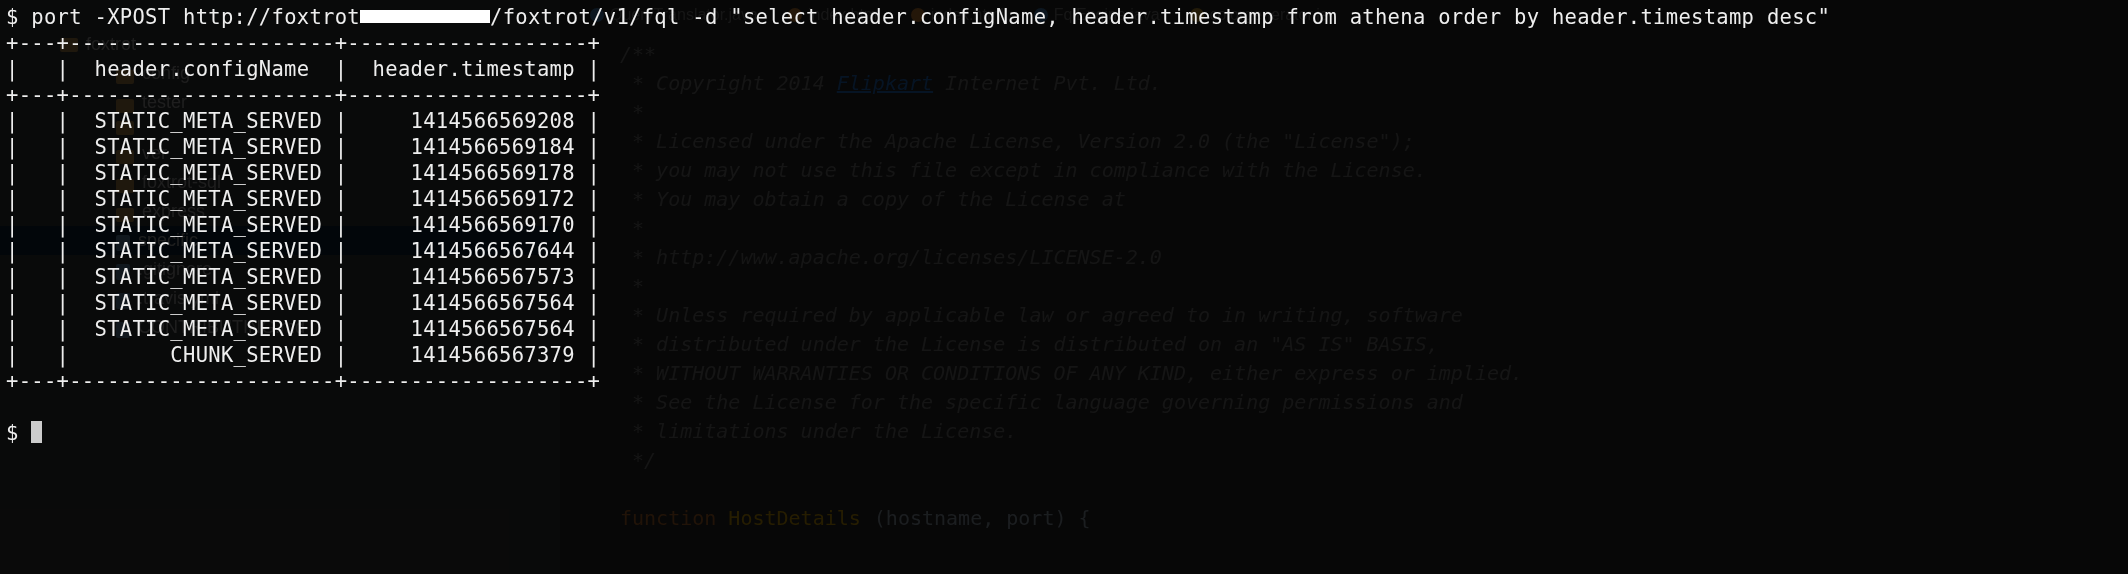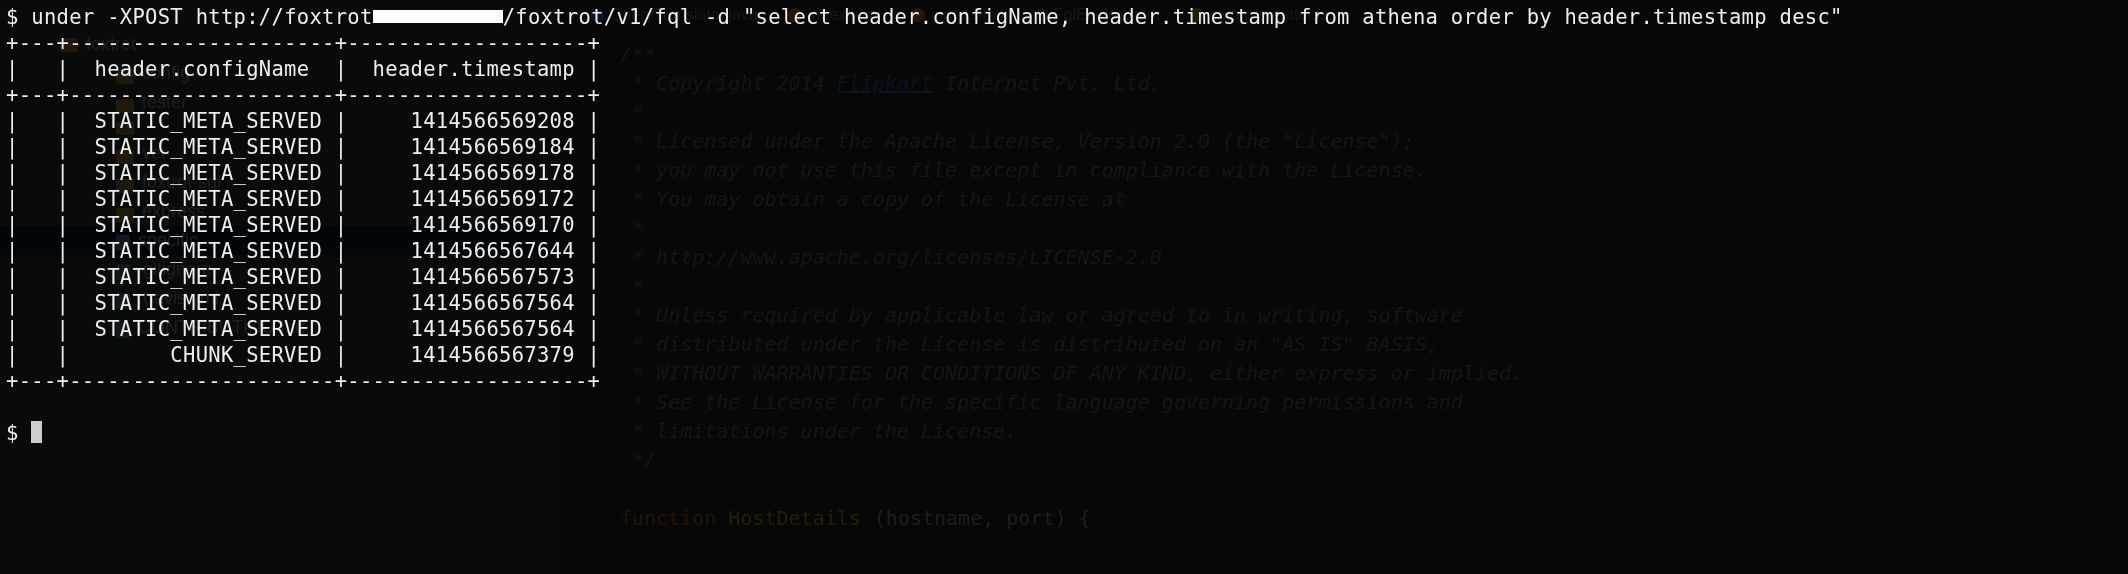--- a/index.html
+++ b/index.html
@@ -234,21 +234,21 @@
 <span> * distributed under the License is distributed on an "AS IS" BASIS,</span>
 <span> * WITHOUT WARRANTIES OR CONDITIONS OF ANY KIND, either express or implied.</span>
 <span> * See the License for the specific language governing permissions and</span>
 <span> * limitations under the License.</span>
 <span> */</span>
 
 <span class="kw">function</span><span class="fn"> HostDetails</span><span class="plain">(hostname, port) {</span></div>
   </div>
 </div>
 
-<div class="terminal-layer"><span>$</span> <span>under -XPOST http://foxtrot</span><span class="white-block"></span><span>/foxtrot/v1/fql -d</span> <span class="str">"select header.configName, header.timestamp from athena order by header.timestamp desc"</span>
+<div class="terminal-layer"><span>$</span> <span>port -XPOST http://foxtrot</span><span class="white-block"></span><span>/foxtrot/v1/fql -d</span> <span class="str">"select header.configName, header.timestamp from athena order by header.timestamp desc"</span>
 <span id="tbl-top">+---+---------------------+-------------------+</span>
 <span id="tbl-head">|   |  header.configName  |  header.timestamp |</span>
 <span id="tbl-sep">+---+---------------------+-------------------+</span>
 <span id="tbl-rows">|   |  STATIC_META_SERVED |     1414566569208 |
 |   |  STATIC_META_SERVED |     1414566569184 |
 |   |  STATIC_META_SERVED |     1414566569178 |
 |   |  STATIC_META_SERVED |     1414566569172 |
 |   |  STATIC_META_SERVED |     1414566569170 |
 |   |  STATIC_META_SERVED |     1414566567644 |
 |   |  STATIC_META_SERVED |     1414566567573 |

